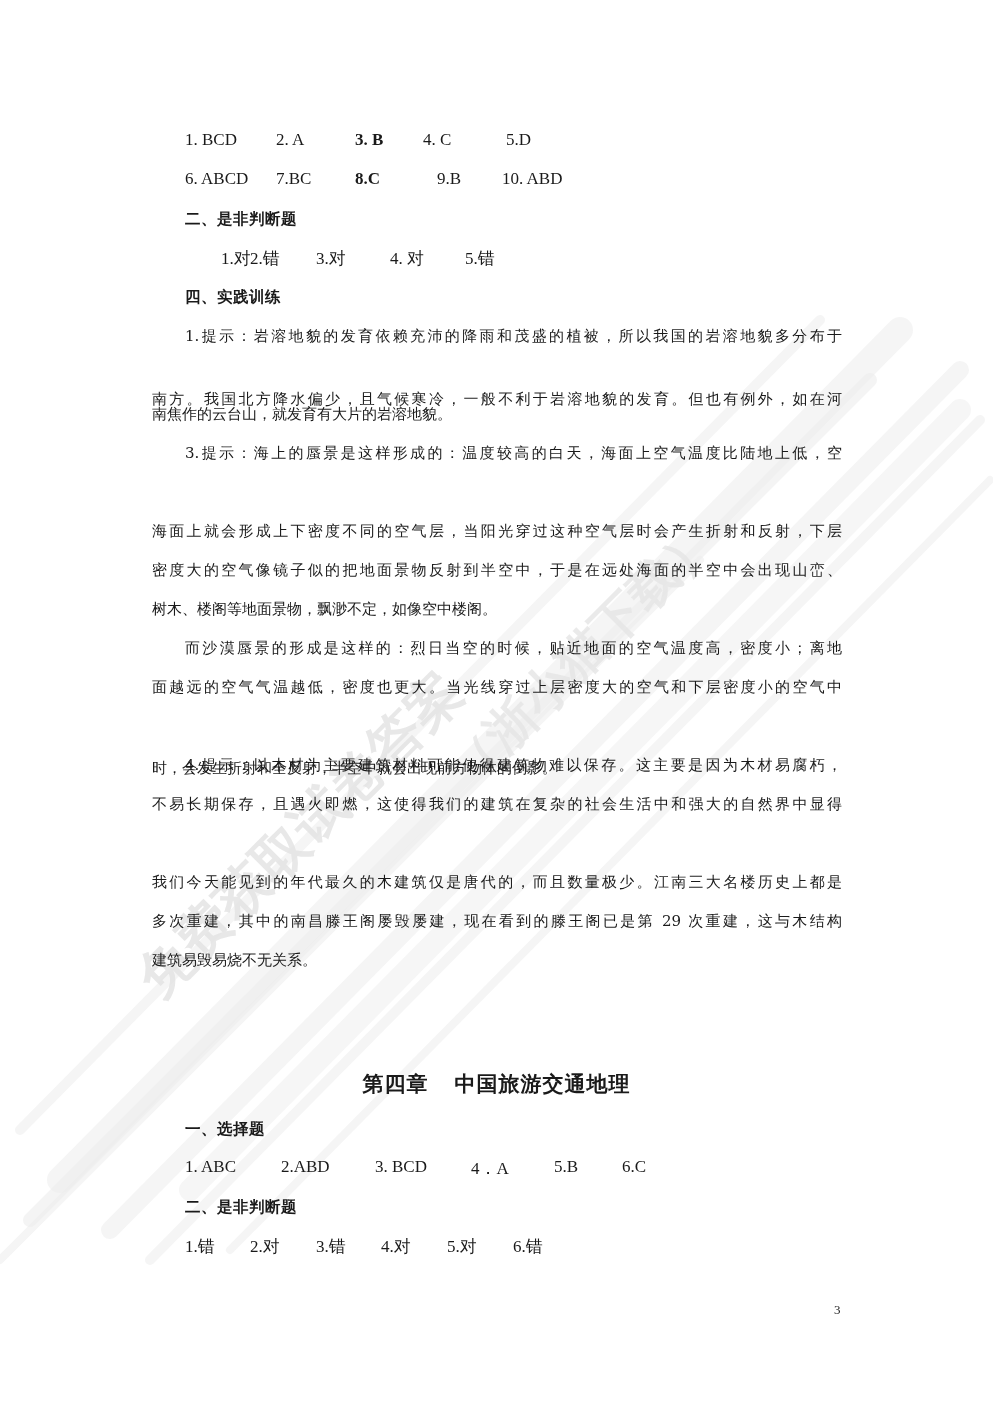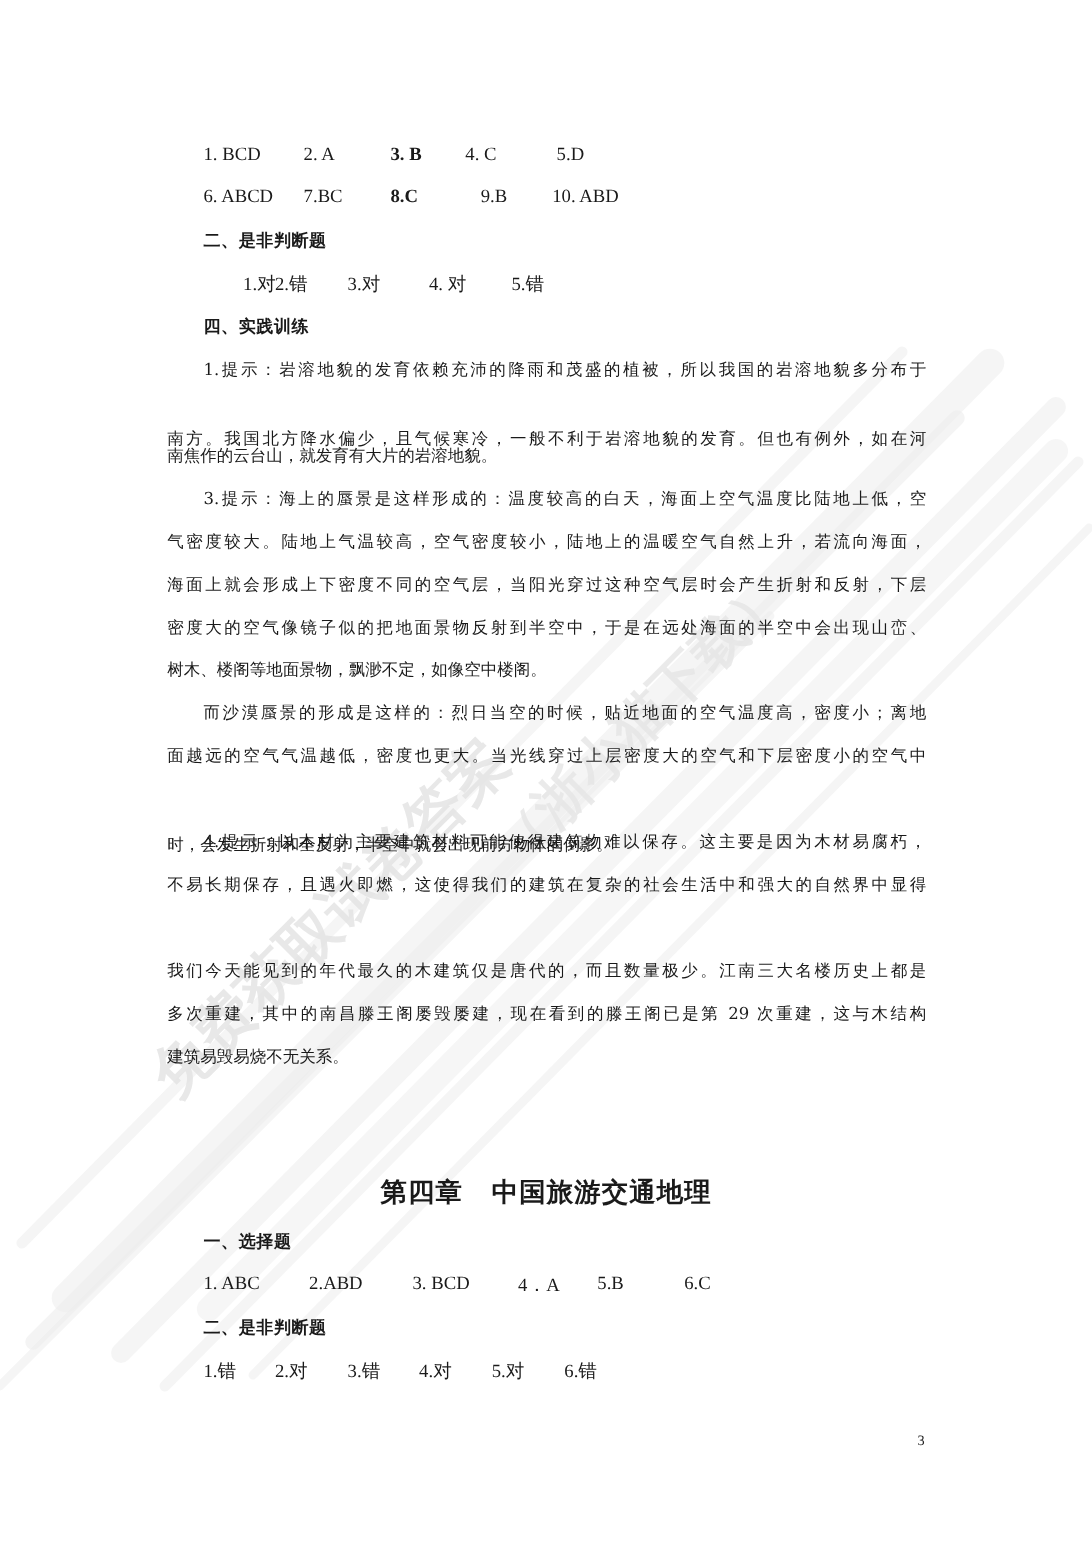--- a/index.html
+++ b/index.html
@@ -62,21 +62,21 @@
     .para-line.first { left: 185px; width: 657px; }
     .para-line.last { text-align-last: left; }
     .chapter-title {
       position: absolute;
       left: 0;
       width: 993px;
       top: 1070px;
       text-align: center;
       font-family: "DejaVu Sans", "Liberation Sans", sans-serif;
       font-weight: bold;
-      font-size: 24px;
+      font-size: 21px;
       line-height: 28px;
       letter-spacing: 1px;
     }
     .chapter-title .gap { display: inline-block; width: 26px; }
     .page-number {
       position: absolute;
       left: 834px;
       top: 1302px;
       font-family: "Liberation Serif", serif;
       font-size: 13px;
@@ -128,21 +128,20 @@
     <span class="ans" style="left:280px;">5.错</span>
   </div>
 
   <div class="section-heading" style="top:286px;">四、实践训练</div>
 
   <div class="para-line first" style="top:325px;">1.提示：岩溶地貌的发育依赖充沛的降雨和茂盛的植被，所以我国的岩溶地貌多分布于</div>
   <div class="para-line" style="top:364px;margin-top:24px;">南方。我国北方降水偏少，且气候寒冷，一般不利于岩溶地貌的发育。但也有例外，如在河</div>
   <div class="para-line last" style="top:403px;">南焦作的云台山，就发育有大片的岩溶地貌。</div>
 
   <div class="para-line first" style="top:442px;">3.提示：海上的蜃景是这样形成的：温度较高的白天，海面上空气温度比陆地上低，空</div>
-  <div class="para-line" style="top:481px;">气密度较大。陆地上气温较高，空气密度较小，陆地上的温暖空气自然上升，若流向海面，</div>
   <div class="para-line" style="top:520px;">海面上就会形成上下密度不同的空气层，当阳光穿过这种空气层时会产生折射和反射，下层</div>
   <div class="para-line" style="top:559px;">密度大的空气像镜子似的把地面景物反射到半空中，于是在远处海面的半空中会出现山峦、</div>
   <div class="para-line last" style="top:598px;">树木、楼阁等地面景物，飘渺不定，如像空中楼阁。</div>
 
   <div class="para-line first" style="top:637px;">而沙漠蜃景的形成是这样的：烈日当空的时候，贴近地面的空气温度高，密度小；离地</div>
   <div class="para-line" style="top:676px;">面越远的空气气温越低，密度也更大。当光线穿过上层密度大的空气和下层密度小的空气中</div>
   <div class="para-line last" style="top:757px;">时，会发生折射和全反射，半空中就会出现前方物体的倒影。</div>
 
   <div class="para-line first" style="top:754px;">4.提示：以木材为主要建筑材料可能使得建筑物难以保存。这主要是因为木材易腐朽，</div>
   <div class="para-line" style="top:793px;">不易长期保存，且遇火即燃，这使得我们的建筑在复杂的社会生活中和强大的自然界中显得</div>
@@ -154,21 +153,21 @@
     <span>第四章</span><span class="gap"></span><span>中国旅游交通地理</span>
   </div>
 
   <div class="section-heading" style="top:1118px;">一、选择题</div>
 
   <div class="ans-row" style="top:1157px;">
     <span class="ans" style="left:0px;">1. ABC</span>
     <span class="ans" style="left:96px;">2.ABD</span>
     <span class="ans" style="left:190px;">3. BCD</span>
     <span class="ans" style="left:286px;">4．A</span>
-    <span class="ans" style="left:358px;">5.B</span>
+    <span class="ans" style="left:369px;">5.B</span>
     <span class="ans" style="left:437px;">6.C</span>
   </div>
 
   <div class="section-heading" style="top:1196px;">二、是非判断题</div>
 
   <div class="ans-row" style="top:1235px;">
     <span class="ans" style="left:0px;">1.错</span>
     <span class="ans" style="left:65px;">2.对</span>
     <span class="ans" style="left:131px;">3.错</span>
     <span class="ans" style="left:196px;">4.对</span>

